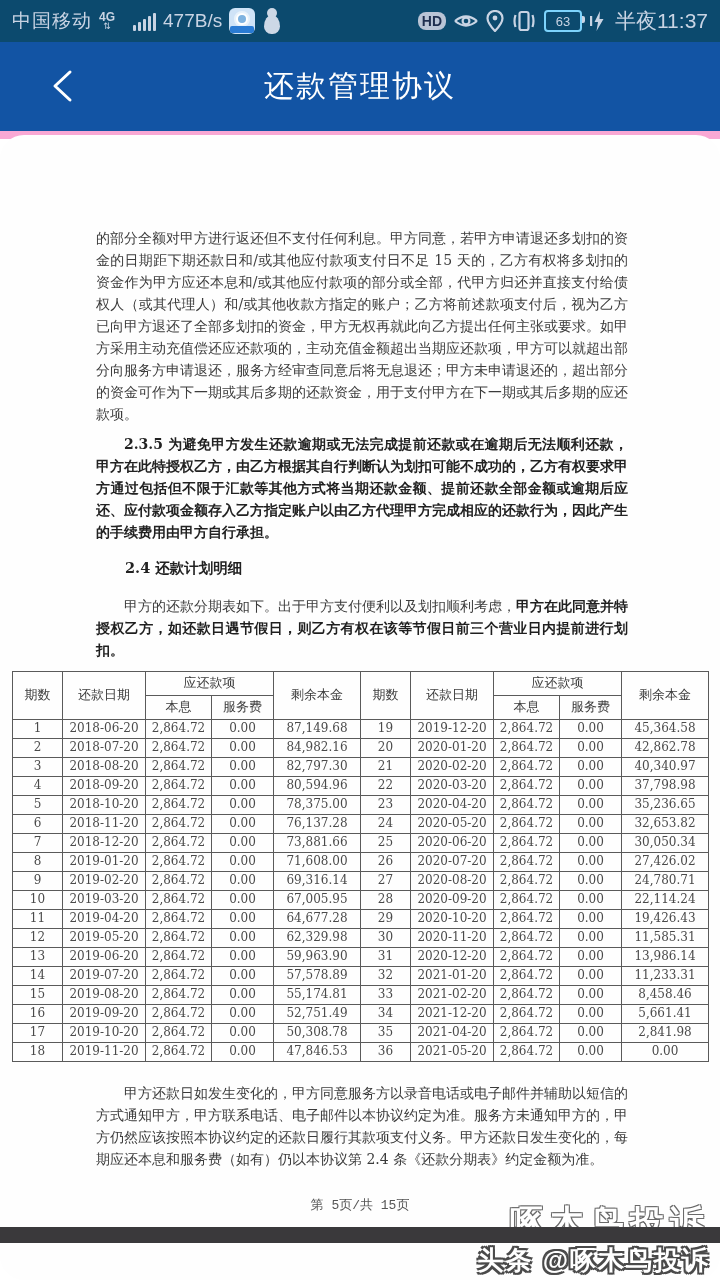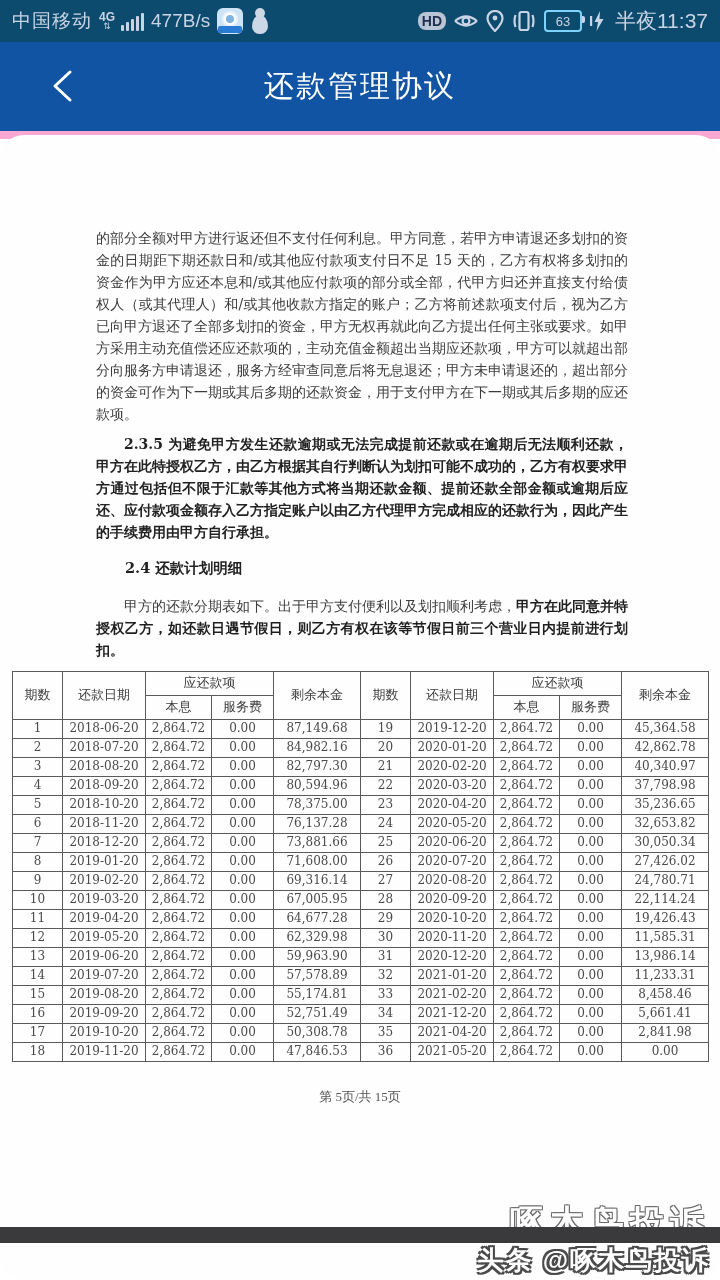--- a/index.html
+++ b/index.html
@@ -6,21 +6,21 @@
   body{width:720px;height:1280px;position:relative;overflow:hidden;background:#fff;
        font-family:"Liberation Sans",sans-serif;}
   .phone{position:absolute;inset:0;}
 
   
   .status-bar{position:absolute;top:0;left:0;width:720px;height:42px;background:#0c4a6e;
     display:flex;align-items:center;justify-content:space-between;padding:0 12px;box-sizing:border-box;
     color:#c9d4e4;}
   .sb-left,.sb-right{display:flex;align-items:center;gap:7px;}
   .sb-carrier{font-size:19px;letter-spacing:1px;}
-  .sb-net{display:flex;align-items:flex-end;gap:6px;}
+  .sb-net{display:flex;align-items:flex-end;gap:18px;}
   .sb-4g{display:flex;flex-direction:column;align-items:center;line-height:1;}
   .sb-4g .g{font-size:12px;font-weight:700;}
   .sb-4g .arr{font-size:9px;margin-top:-1px;}
   .bars{display:flex;align-items:flex-end;gap:2px;height:18px;}
   .bars i{display:block;width:3px;background:#c9d4e4;border-radius:1px;}
   .bars i:nth-child(1){height:6px}.bars i:nth-child(2){height:9px}
   .bars i:nth-child(3){height:12px}.bars i:nth-child(4){height:15px}.bars i:nth-child(5){height:18px}
   .sb-speed{font-size:19px;}
   .app-badge{width:26px;height:26px;border-radius:6px;background:#cfe3f7;position:relative;}
   .app-badge .ring{position:absolute;left:5px;top:3px;width:16px;height:16px;border-radius:50%;
@@ -63,21 +63,21 @@
   .tbl-wrap{margin:10px 12px 0 12px;}
   table{border-collapse:collapse;width:696px;table-layout:fixed;
     font-family:"DejaVu Serif","Liberation Serif",serif;}
   th,td{border:1px solid #5a5a5a;font-weight:400;color:#4a4a4a;text-align:center;padding:0;
     font-size:12px;height:18px;line-height:1.1;overflow:hidden;white-space:nowrap;}
   thead th{font-size:13px;color:#3c3c3c;height:23px;}
 
   
   .closing{margin-top:20px !important;text-indent:2em;}
   .page-footer{margin-top:26px;text-align:center;font-size:13px;color:#555;
-    font-family:Liberation Serif, serif;}
+    font-family:Liberation Mono, monospace;}
 
   
   .wm-top{position:absolute;top:1200px;right:10px;z-index:1;font-size:34px;font-weight:700;color:#fff;
     letter-spacing:6px;
     text-shadow:-1px -1px 0 #6a6a6a,1px -1px 0 #6a6a6a,-1px 1px 0 #6a6a6a,1px 1px 0 #6a6a6a;}
   .wm-bar{position:absolute;top:1227px;left:0;width:720px;height:16px;background:#3a393b;z-index:2;}
   .wm-bottom{position:absolute;top:1243px;right:10px;z-index:3;font-size:26px;font-weight:700;color:#fff;
     letter-spacing:2px;
     text-shadow:-2px -2px 0 #4a4a4a,2px -2px 0 #4a4a4a,-2px 2px 0 #4a4a4a,2px 2px 0 #4a4a4a,0 2px 0 #4a4a4a,0 -2px 0 #4a4a4a;}
   svg{display:block;}
@@ -409,20 +409,21 @@
               <td>36</td>
               <td>2021-05-20</td>
               <td>2,864.72</td>
               <td>0.00</td>
               <td>0.00</td>
             </tr>
           </tbody>
       </table>
     </div>
 
+    <p class="text closing">甲方还款日如发生变化的，甲方同意服务方以录音电话或电子邮件并辅助以短信的方式通知甲方，甲方联系电话、电子邮件以本协议约定为准。服务方未通知甲方的，甲方仍然应该按照本协议约定的还款日履行其款项支付义务。甲方还款日发生变化的，每期应还本息和服务费（如有）仍以本协议第 2.4 条《还款分期表》约定金额为准。</p>
     <div class="page-footer">第 5页/共 15页</div>
   </div>
 
   <div class="wm-top">啄木鸟投诉</div>
   <div class="wm-bar"></div>
   <div class="wm-bottom">头条 @啄木鸟投诉</div>
 
 </div>
 
 </body></html>

